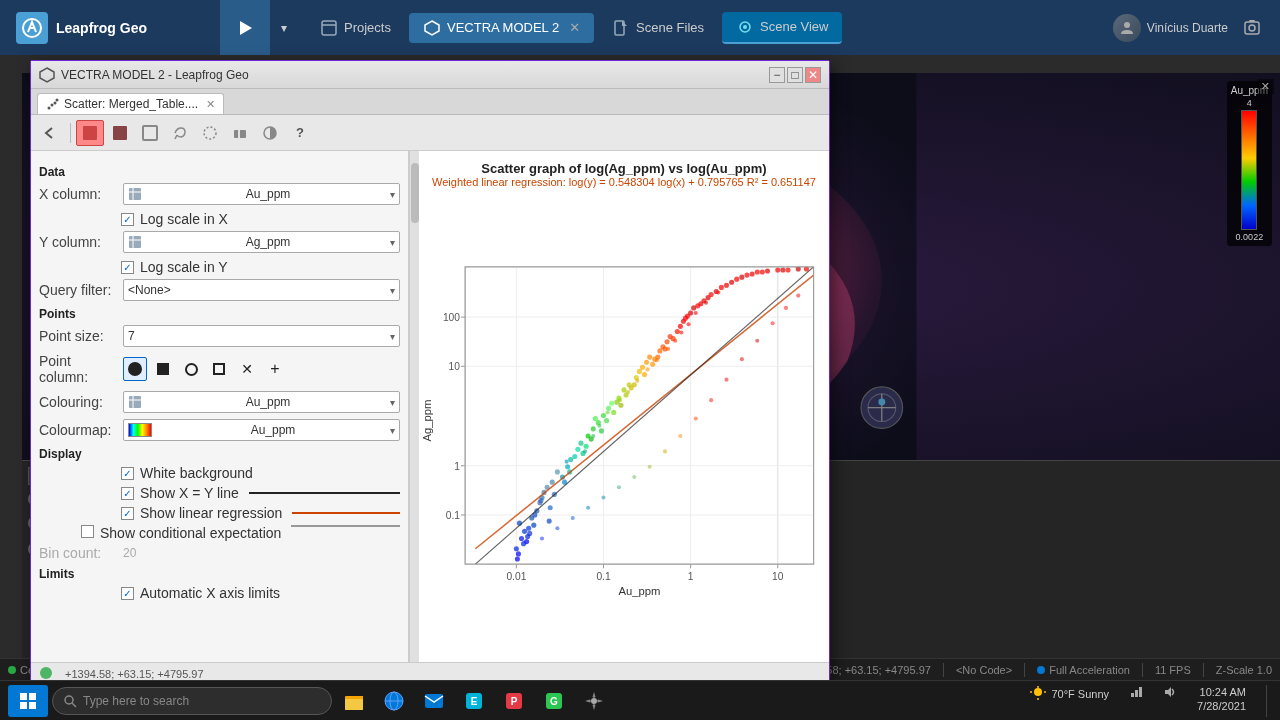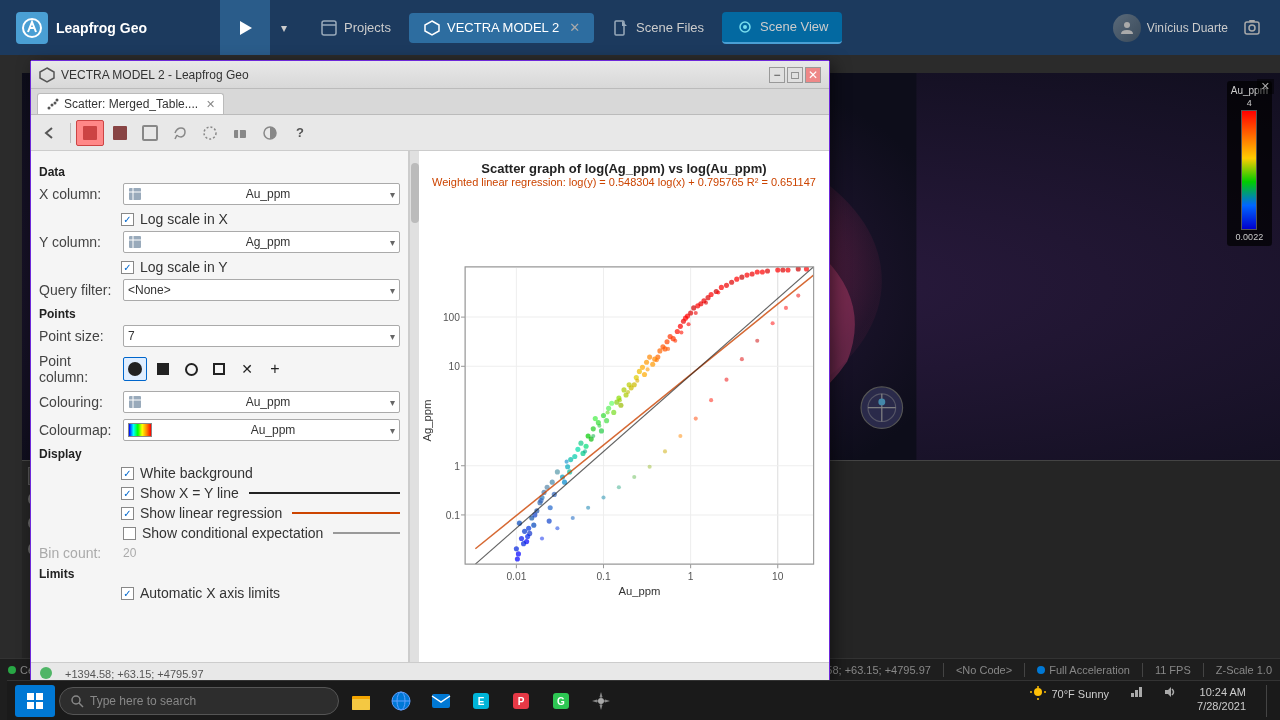--- a/index.html
+++ b/index.html
@@ -1,19 +1,19 @@
 <!DOCTYPE html>
 <html><head>
   <meta charset="utf-8">
   <style>
     * { box-sizing: border-box; margin: 0; padding: 0; }
     body { font-family: 'Segoe UI', Arial, sans-serif; font-size: 12px; background: #1e1e1e; overflow: hidden; width: 1280px; height: 720px; }
 
     
-    .taskbar { position: absolute; bottom: 0; left: 0; right: 0; height: 40px; background: #1a1a1a; display: flex; align-items: center; padding: 0 8px; gap: 4px; z-index: 100; border-top: 1px solid #333; margin-left: 7px; }
+    .taskbar { position: absolute; bottom: 0; left: 0; right: 0; height: 40px; background: #1a1a1a; display: flex; align-items: center; padding: 0 8px; gap: 4px; z-index: 100; border-top: 1px solid #333; }
     .taskbar-start { width: 40px; height: 32px; background: #0078d4; display: flex; align-items: center; justify-content: center; cursor: pointer; border-radius: 3px; }
     .taskbar-icon { width: 36px; height: 32px; display: flex; align-items: center; justify-content: center; cursor: pointer; border-radius: 3px; }
     .taskbar-search { flex: 0 0 280px; height: 28px; background: #2d2d2d; border: 1px solid #555; border-radius: 14px; display: flex; align-items: center; padding: 0 10px; gap: 6px; cursor: text; }
     .taskbar-search span { color: #aaa; font-size: 12px; }
     .taskbar-right { margin-left: auto; display: flex; align-items: flex-start; gap: 20px; color: #ccc; font-size: 11px; }
     .taskbar-clock { text-align: right; line-height: 1.3; }
 
     
     .main-bg { position: absolute; top: 0; left: 0; right: 0; bottom: 40px; background: #2b2b2b; }
 
@@ -562,21 +562,21 @@
         <span class="cb-label">Show X = Y line</span>
         <div style="flex:1;height:2px;background:#222;margin-left:4px;"></div>
       </div>
 
       <div style="display:flex;align-items:center;margin-left:82px;margin-bottom:4px;gap:6px;">
         <div class="cb checked"></div>
         <span class="cb-label">Show linear regression</span>
         <div style="flex:1;height:2px;background:#cc4400;margin-left:4px;"></div>
       </div>
 
-      <div style="display:flex;align-items:center;margin-left:84px;margin-bottom:4px;gap:6px;">
+      <div style="display:flex;margin-left:42px;margin-bottom:4px;gap:6px;">
         <div class="cb"></div>
         <span class="cb-label">Show conditional expectation</span>
         <div style="flex:1;height:2px;background:#999;margin-left:4px;"></div>
       </div>
 
       <div class="form-row">
         <span class="form-label" style="color:#aaa;">Bin count:</span>
         <span style="color:#aaa;font-size:12px;">20</span>
       </div>
 

